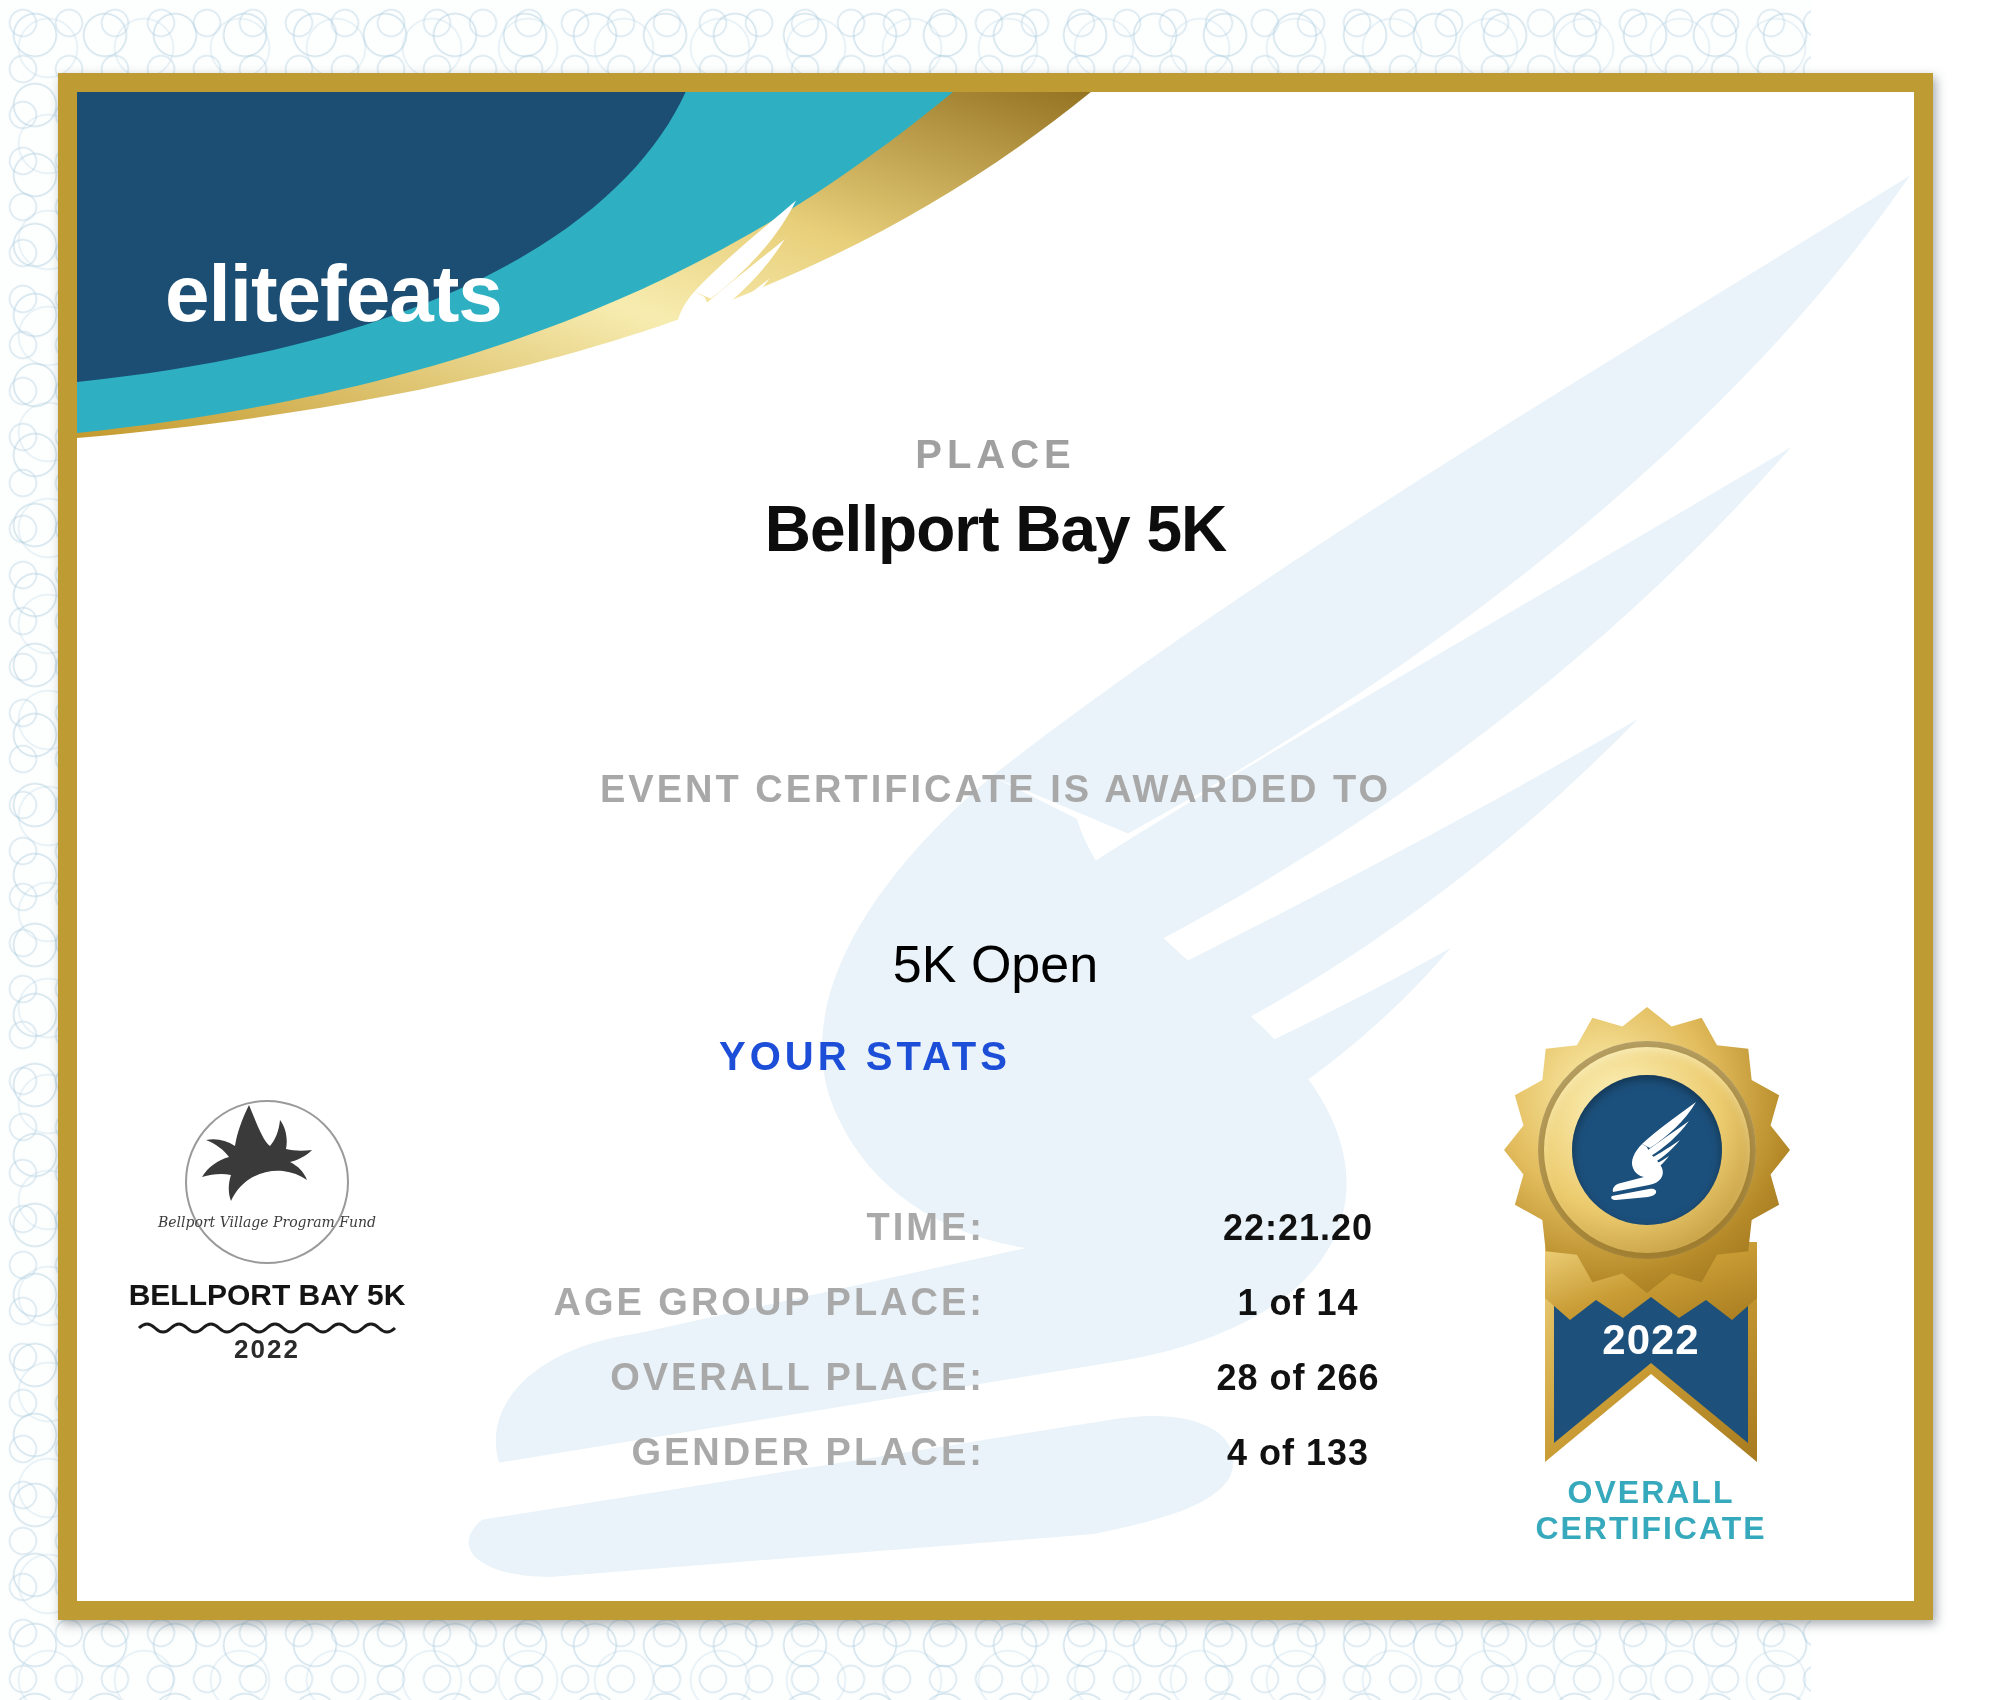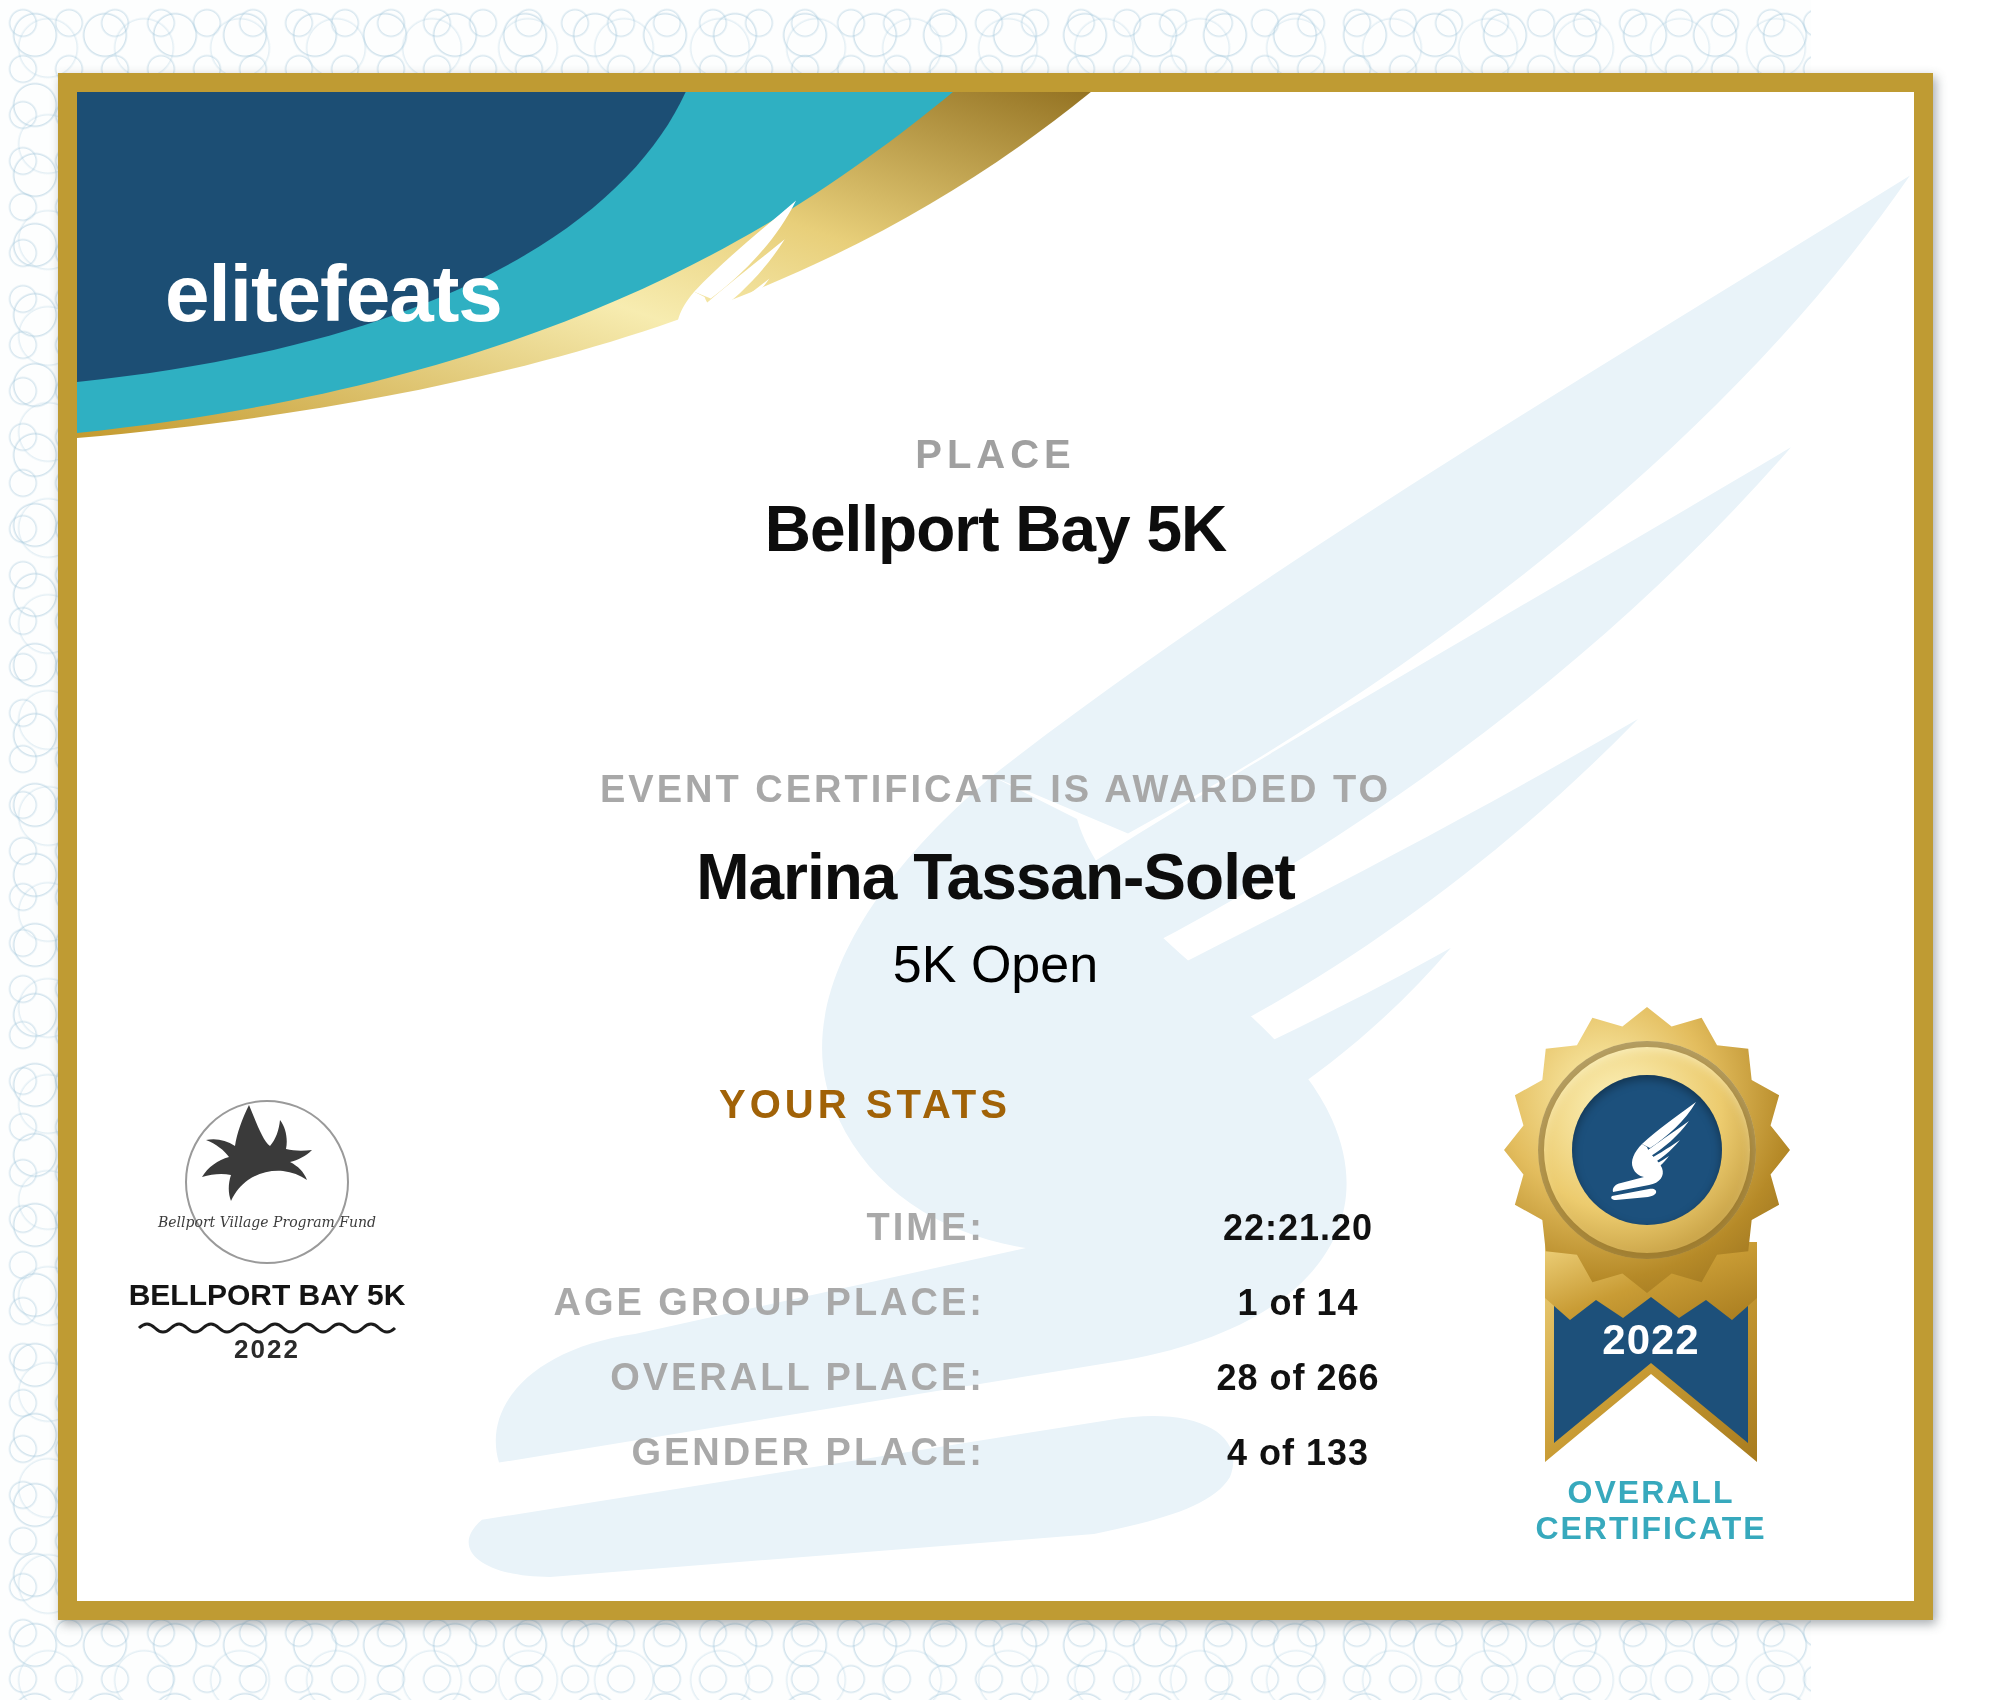--- a/index.html
+++ b/index.html
@@ -46,22 +46,22 @@
   
   .c-text{left:0;width:1837px;text-align:center;}
   .event-label{top:340px;color:#a0a0a0;font-size:40px;font-weight:bold;letter-spacing:5px;}
   .event-name{top:400px;color:#0d0d0d;font-size:64px;font-weight:bold;letter-spacing:-1px;}
   .awarded-label{top:676px;color:#a8a8a8;font-size:38px;font-weight:bold;letter-spacing:3px;}
   .recipient{top:748px;color:#0d0d0d;font-size:64px;font-weight:bold;letter-spacing:-1px;}
   .division{top:842px;color:#000000;font-size:52px;font-weight:normal;}
 
   
   .stats-heading{
-    left:788px;top:990px;transform:translateX(-50%);
-    color:#a16207;font-size:40px;font-weight:bold;letter-spacing:4px;white-space:nowrap;
+    left:788px;top:942px;transform:translateX(-50%);
+    color:#1d4ed8;font-size:40px;font-weight:bold;letter-spacing:4px;white-space:nowrap;
   }
   .stats{
     left:318px;top:1098px;width:1200px;
     display:grid;grid-template-columns:590px auto;column-gap:16px;grid-auto-rows:75px;
     align-items:center;
   }
   .stat-label{
     text-align:right;color:#a9a9a9;font-size:38px;font-weight:bold;letter-spacing:3px;white-space:nowrap;
   }
   .stat-value{
@@ -163,21 +163,20 @@
     <div class="brand">
       <div class="brand-text">elitefeats</div>
       <svg class="brand-foot" viewBox="0 0 100 100">
         <use href="#wingfoot"></use>
       </svg>
     </div>
 
     <div class="c-text event-label">PLACE</div>
     <div class="c-text event-name">Bellport Bay 5K</div>
     <div class="c-text awarded-label">EVENT CERTIFICATE IS AWARDED TO</div>
-    <div class="c-text recipient">Marina Tassan-Solet</div>
     <div class="c-text division">5K Open</div>
 
     <div class="stats-heading">YOUR STATS</div>
     <div class="stats">
       <div class="stat-label">TIME:</div>
       <div class="stat-value">22:21.20</div>
       <div class="stat-label">AGE GROUP PLACE:</div>
       <div class="stat-value">1 of 14</div>
       <div class="stat-label">OVERALL PLACE:</div>
       <div class="stat-value">28 of 266</div>

